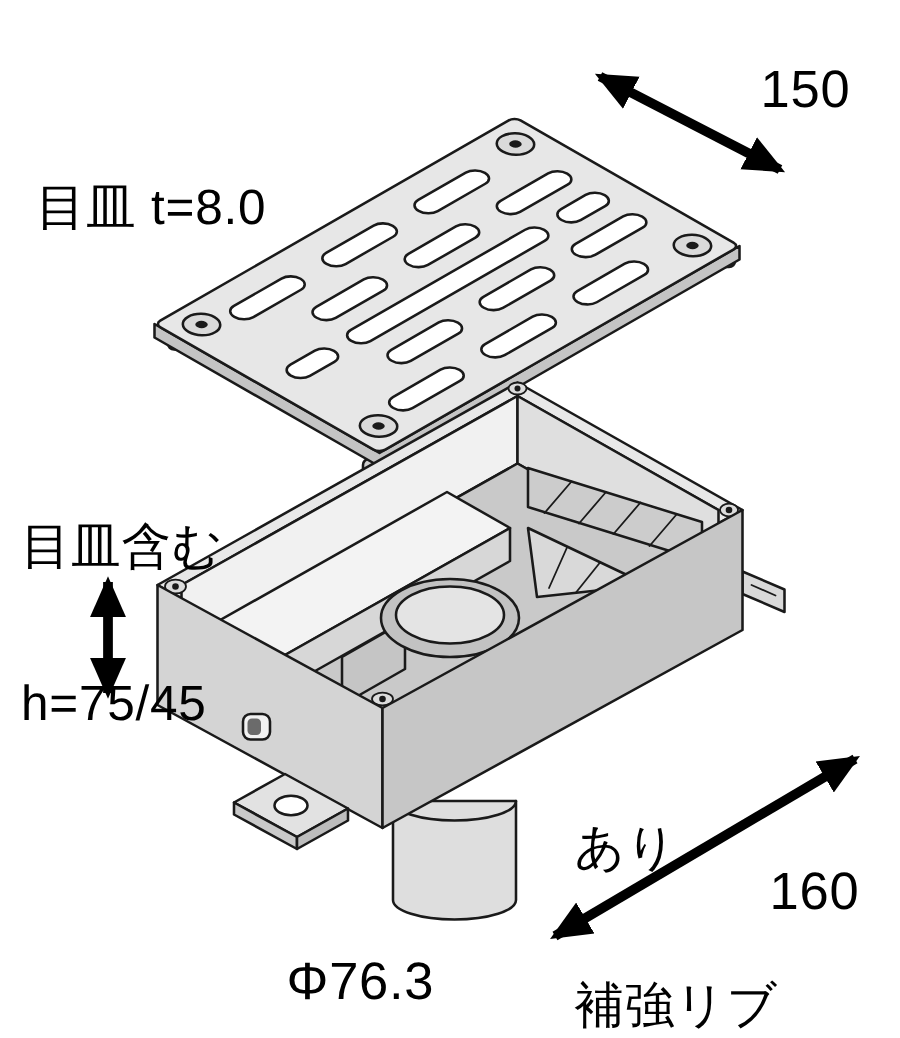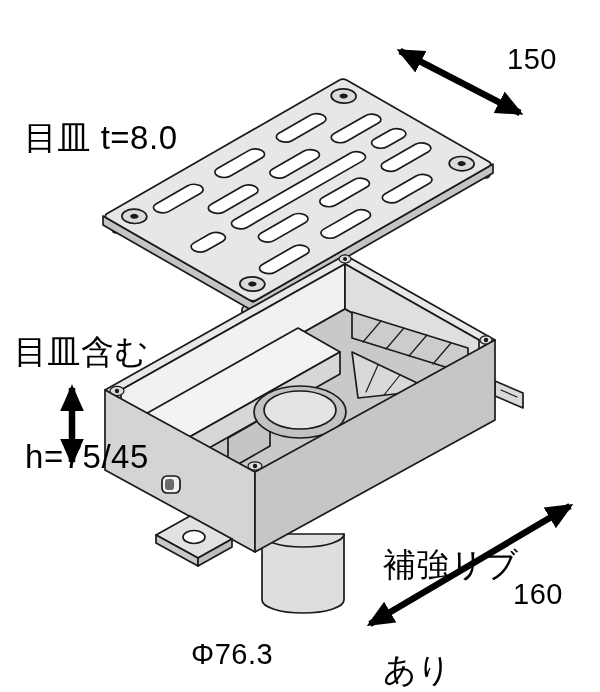--- a/index.html
+++ b/index.html
@@ -5,21 +5,21 @@
   html,body { margin:0; padding:0; background:#ffffff; }
   .stage {
     position:relative; width:600px; height:692px; background:#ffffff;
     font-family:"Liberation Sans", sans-serif; overflow:hidden;
   }
   .stage svg { position:absolute; left:0; top:0; }
   .label {
     position:absolute; color:#000; font-size:33px; line-height:35px;
     white-space:pre; letter-spacing:0.5px;
   }
-  .num { font-size:29px; font-weight:500; }
+  .num { font-size:35px; font-weight:500; }
   .s  { stroke:#1a1a1a; stroke-width:1.7; stroke-linejoin:round; stroke-linecap:round; }
   .h  { stroke:#1a1a1a; stroke-width:1.2; stroke-linecap:round; }
   .arrow { stroke:#000; stroke-width:6.5; }
 </style>
 </head>
 <body>
 
 <div class="stage">
 
   <svg width="600" height="692" viewBox="0 0 600 692">
@@ -148,28 +148,28 @@
       <line x1="400" y1="51" x2="520" y2="113" class="arrow" marker-start="url(#arrowhead)" marker-end="url(#arrowhead)"></line>
       <line x1="370" y1="624" x2="570" y2="506" class="arrow" marker-start="url(#arrowhead)" marker-end="url(#arrowhead)"></line>
       <line x1="72" y1="388" x2="72" y2="462" class="arrow" marker-start="url(#arrowhead)" marker-end="url(#arrowhead)"></line>
     </g>
   </svg>
 
   <div class="label" style="left:24px; top:120px;">目皿 t=8.0</div>
 
   <div class="label num" style="left:507px; top:42px;">150</div>
 
-  <div class="label" style="left:14px; top:264px;text-align:right;">
+  <div class="label" style="left:14px; top:276px;">
     <div>目皿含む</div>
     <div>h=75/45</div>
   </div>
 
 
   <div class="label" style="left:383px; top:477px;">
+    <div>あり</div>
     <div>補強リブ</div>
-    <div>あり</div>
   </div>
 
   <div class="label num" style="left:513px; top:577px;">160</div>
 
   <div class="label num" style="left:191px; top:607px;margin-top:30px;">Φ76.3</div>
 
 </div>
 
 </body></html>

